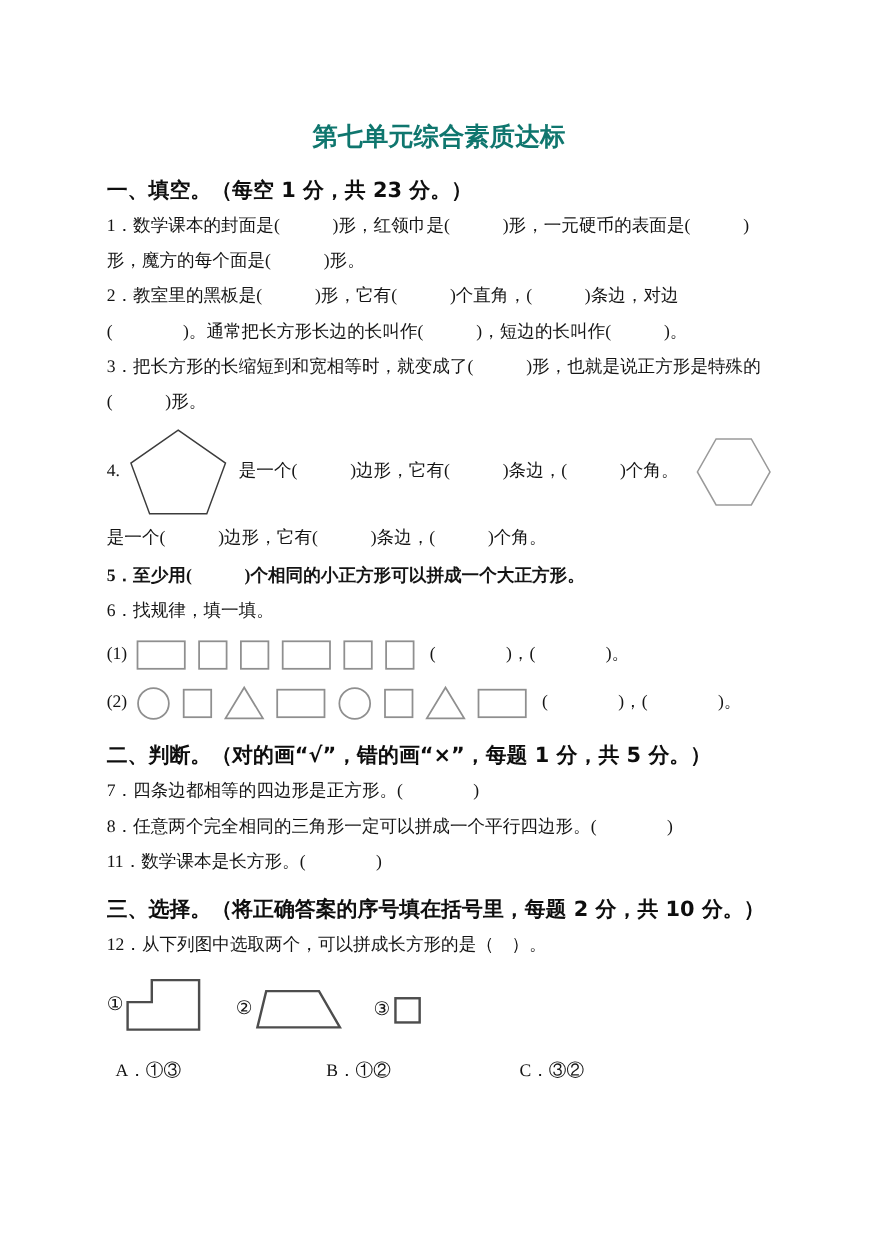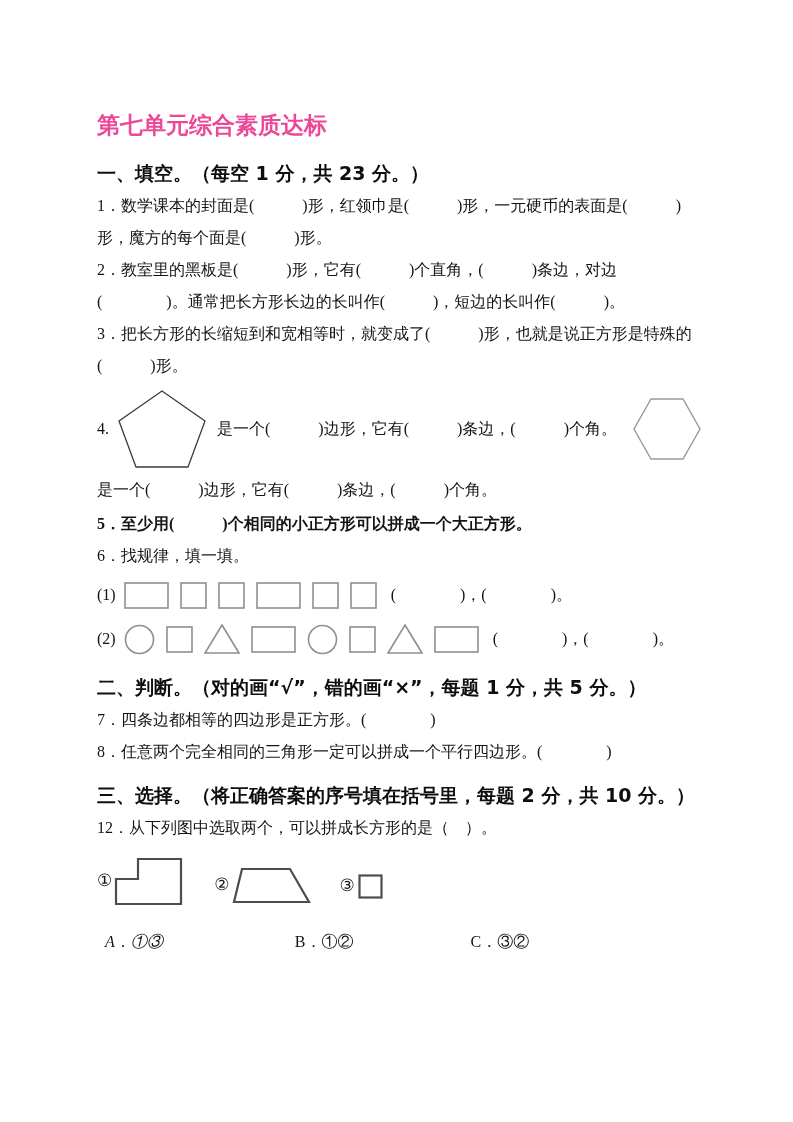--- a/index.html
+++ b/index.html
@@ -3,23 +3,23 @@
 <meta charset="utf-8">
 <style>
   html,body{margin:0;padding:0;}
   body{
     width:793px;height:1122px;background:#ffffff;position:relative;overflow:hidden;
     font-family:"Liberation Serif","DejaVu Serif",serif;
     font-size:16px;line-height:32px;color:#141414;
   }
   .content{position:absolute;left:97px;top:108px;width:604px;}
   .title{
-    text-align:left;font-size:23px;font-weight:700;line-height:34px;
+    text-align:center;font-size:23px;font-weight:700;line-height:34px;
     font-family:"DejaVu Sans","Liberation Sans",sans-serif;
-    margin:0 0 14px 0;color:#ec4899;
+    margin:0 0 14px 0;color:#0f766e;
   }
   .h{
     font-weight:700;font-size:19px;line-height:34px;color:#0e0e0e;
     font-family:"DejaVu Sans","Liberation Sans",sans-serif;
   }
   .h.mt{margin-top:10px;}
   .line{white-space:nowrap;}
   .q4row{display:flex;align-items:center;margin:4px 0 2px 0;height:86px;white-space:nowrap;}
   .q4row .num{flex:0 0 auto;}
   .q4row .pent{margin:0 10px 0 8px;flex:0 0 auto;}
@@ -30,21 +30,21 @@
   .patrow .pshapes{display:flex;align-items:center;gap:11px;}
   .patrow .pshapes svg{display:block;}
   .patrow .pblanks{margin-left:14px;}
   .figrow{display:flex;align-items:center;height:66px;margin-top:4px;white-space:nowrap;}
   .figgroup{display:flex;align-items:center;}
   .figgroup .glabel{font-size:17px;margin-right:3px;}
   .figgroup svg{display:block;}
   .fg2{margin-left:32px;margin-top:8px;}
   .fg3{margin-left:30px;margin-top:10px;}
   .optrow{display:flex;margin-top:12px;white-space:nowrap;}
-  .opt1{margin-left:8px;font-style:italic;}
+  .opt1{margin-left:8px;}
   .opt2{margin-left:132px;}
   .opt3{margin-left:117px;}
   .footer{
     position:absolute;left:0;right:0;top:1133px;text-align:center;
     font-size:13px;line-height:20px;color:#3c3c3c;letter-spacing:1px;
   }
   svg{overflow:visible;}
 </style>
 </head>
 <body>
@@ -127,20 +127,21 @@
         <svg width="45" height="27" viewBox="0 0 45 27">
           <rect x="1" y="1" width="43" height="25" fill="none" stroke="#8f8f8f" stroke-width="1.6"></rect>
         </svg>
       </span>
     <span class="pblanks">(　　　　)，(　　　　)。</span>
   </div>
 
   <div class="h mt">二、判断。（对的画“√”，错的画“×”，每题 1 分，共 5 分。）</div>
   <div class="line">7．四条边都相等的四边形是正方形。(　　　　)</div>
   <div class="line">8．任意两个完全相同的三角形一定可以拼成一个平行四边形。(　　　　)</div>
+  <div class="line">11．数学课本是长方形。(　　　　)</div>
 
   <div class="h mt">三、选择。（将正确答案的序号填在括号里，每题 2 分，共 10 分。）</div>
   <div class="line">12．从下列图中选取两个，可以拼成长方形的是（　）。</div>
 
   <div class="figrow">
     <span class="figgroup">
       <span class="glabel">①</span>
       <svg width="67" height="47" viewBox="0 0 67 47">
         <polygon points="1,21 23,21 23,1 66,1 66,46 1,46" fill="none" stroke="#4d4d4d" stroke-width="2.2"></polygon>
       </svg>

